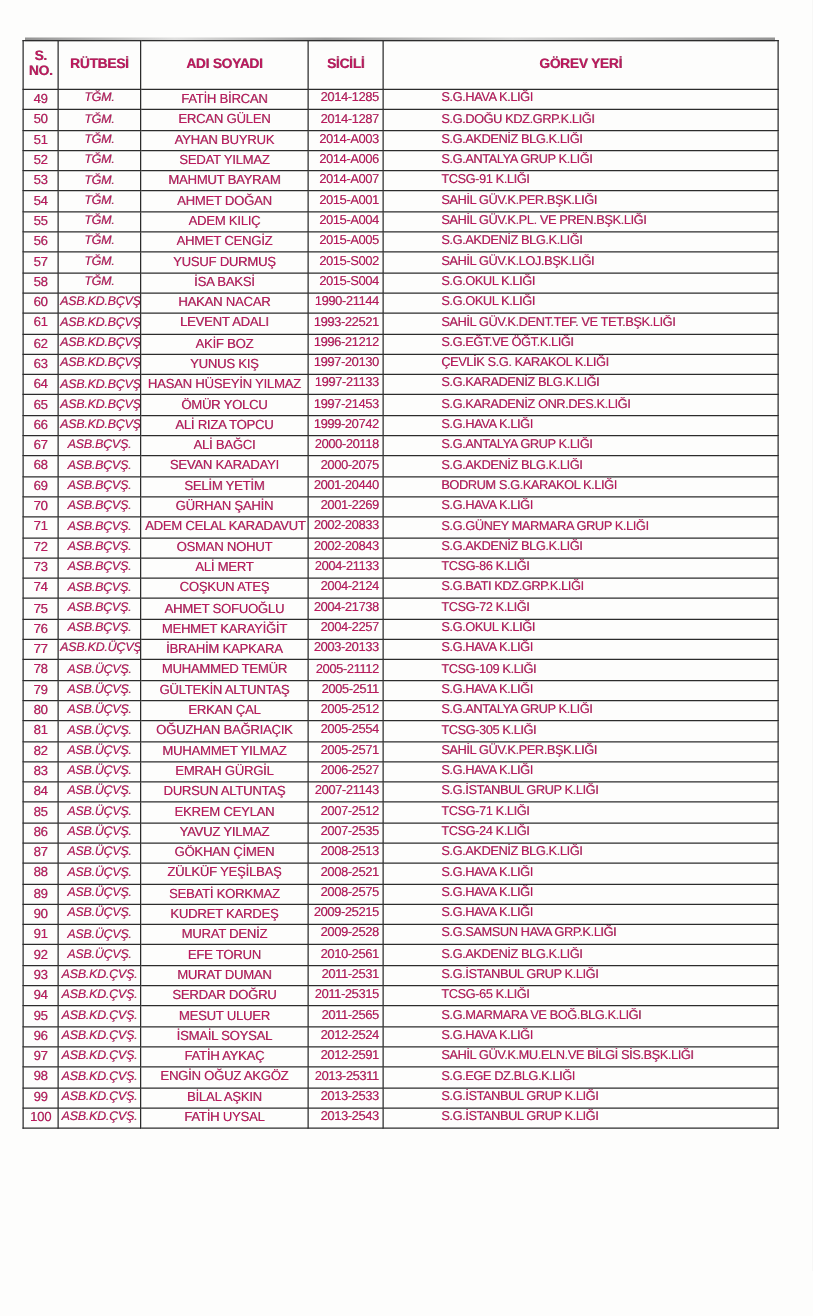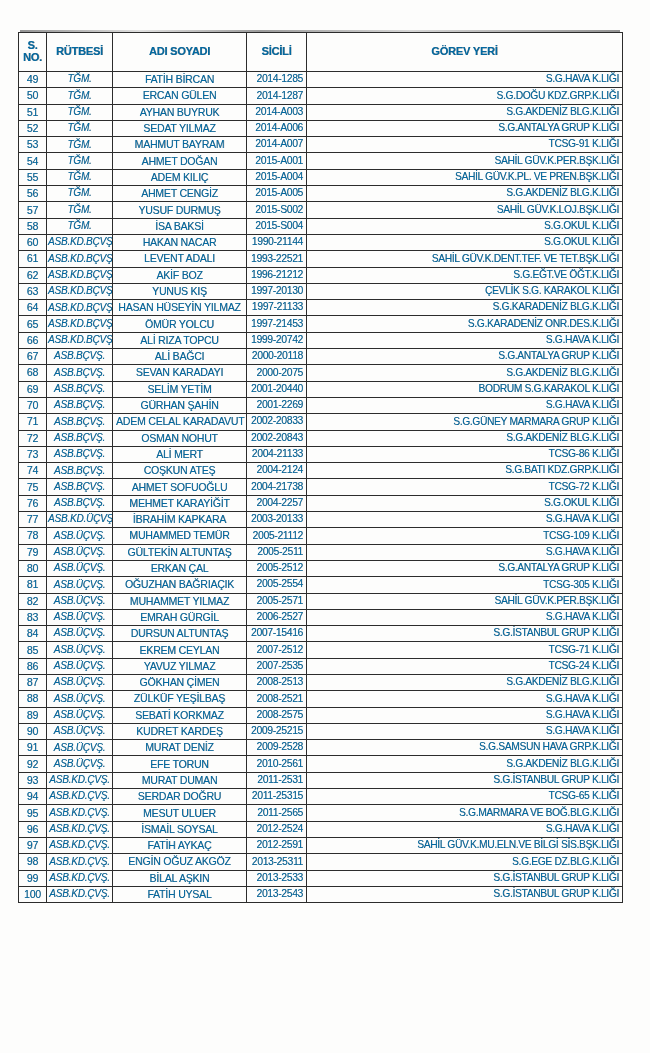--- a/index.html
+++ b/index.html
@@ -7,21 +7,21 @@
     padding: 0;
     background: #f2f2f2;
   }
   .page {
     position: relative;
     width: 650px;
     height: 1053px;
     background: #fdfdfc;
     overflow: hidden;
     font-family: "Liberation Sans", "DejaVu Sans", sans-serif;
-    color: #0369a1;
+    color: #be185d;
   }
   
   .page::before {
     content: "";
     position: absolute;
     left: 20px; top: 30px;
     width: 600px; height: 3px;
     background: linear-gradient(90deg,
       rgba(60,60,60,.55), rgba(60,60,60,.15) 20%,
       rgba(60,60,60,.5) 40%, rgba(60,60,60,.2) 65%,
@@ -57,21 +57,21 @@
     font-weight: 700;
     text-align: center;
     white-space: normal;
     text-shadow: 0.4px 0 0 rgba(20,20,20,0.5);
   }
   .roster tbody td { height: 15.3px; }
   .roster td.c0 { text-align: center; }
   .roster td.c1 { text-align: center; font-size: 10px; padding: 0 1px; font-style: italic; }
   .roster td.c2 { text-align: center; }
   .roster td.c3 { text-align: right; font-size: 10.3px; letter-spacing: -0.3px; }
-  .roster td.c4 { text-align: right; font-size: 10.2px; letter-spacing: -0.3px; padding-left: 46px; }
+  .roster td.c4 { text-align: left; font-size: 10.2px; letter-spacing: -0.3px; padding-left: 46px; }
 </style>
 </head>
 <body>
 
 <div class="page">
   <table class="roster">
     <colgroup>
       <col class="c0">
         <col class="c1">
         <col class="c2">
@@ -323,21 +323,21 @@
           <td class="c0">83</td>
           <td class="c1">ASB.ÜÇVŞ.</td>
           <td class="c2">EMRAH GÜRGİL</td>
           <td class="c3">2006-2527</td>
           <td class="c4">S.G.HAVA K.LIĞI</td>
         </tr>
         <tr>
           <td class="c0">84</td>
           <td class="c1">ASB.ÜÇVŞ.</td>
           <td class="c2">DURSUN ALTUNTAŞ</td>
-          <td class="c3">2007-15416</td>
+          <td class="c3">2007-21143</td>
           <td class="c4">S.G.İSTANBUL GRUP K.LIĞI</td>
         </tr>
         <tr>
           <td class="c0">85</td>
           <td class="c1">ASB.ÜÇVŞ.</td>
           <td class="c2">EKREM CEYLAN</td>
           <td class="c3">2007-2512</td>
           <td class="c4">TCSG-71 K.LIĞI</td>
         </tr>
         <tr>

